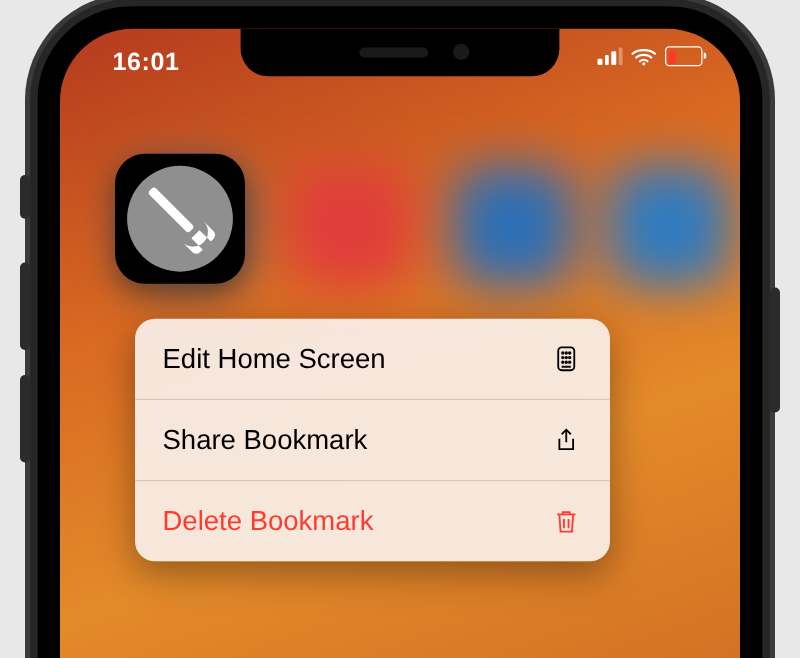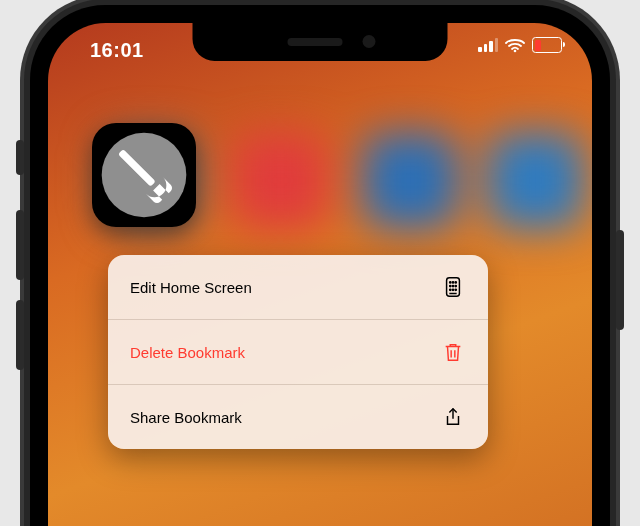--- a/index.html
+++ b/index.html
@@ -50,21 +50,21 @@
     background:#000;display:flex;align-items:center;justify-content:center;z-index:20;box-shadow:0 8px 22px rgba(0,0,0,0.4);
   }
   .app-icon svg{width:92px;height:92px;}
   
   .menu{
     position:absolute;left:60px;top:232px;width:380px;border-radius:16px;overflow:hidden;
     background:rgba(248,240,234,0.92);z-index:25;box-shadow:0 10px 30px rgba(0,0,0,0.35);
   }
   .menu-item{
     display:flex;align-items:center;justify-content:space-between;
-    padding:19px 22px 19px 22px;font-size:15px;color:#000;
+    padding:19px 22px 19px 22px;font-size:22px;color:#000;
     border-bottom:1px solid rgba(120,90,70,0.22);cursor:pointer;
   }
   .menu-item:last-child{border-bottom:none;}
   .menu-item.destructive{color:#ff3b30;}
   .menu-item.destructive svg{stroke:#ff3b30;}
   .menu-ico{flex:0 0 auto;width:26px;height:26px;display:flex;align-items:center;justify-content:center;}
   .menu-ico svg{stroke:#000;stroke-width:1.6;fill:none;}
 </style>
 </head>
 <body>
@@ -130,39 +130,39 @@
               <circle cx="12" cy="11" r="0.7" fill="#000"></circle>
               <circle cx="15" cy="11" r="0.7" fill="#000"></circle>
             <circle cx="9" cy="15" r="0.7" fill="#000"></circle>
               <circle cx="12" cy="15" r="0.7" fill="#000"></circle>
               <circle cx="15" cy="15" r="0.7" fill="#000"></circle>
             <line x1="8" y1="19" x2="16" y2="19"></line>
           </svg>
         </span>
       </div>
 
+      <div class="menu-item">
+        <span>Share Bookmark</span>
+        <span class="menu-ico">
+          <svg viewBox="0 0 24 24" width="22" height="26">
+            <path d="M12 3 L12 14"></path>
+            <path d="M8 7 L12 3 L16 7"></path>
+            <path d="M6 11 L6 20 L18 20 L18 11"></path>
+          </svg>
+        </span>
+      </div>
+
       <div class="menu-item destructive">
         <span>Delete Bookmark</span>
         <span class="menu-ico">
           <svg viewBox="0 0 24 24" width="22" height="24">
             <path d="M4 6 L20 6"></path>
             <path d="M9 6 L9 4 L15 4 L15 6"></path>
             <path d="M6 6 L7 21 L17 21 L18 6"></path>
             <path d="M10 10 L10 18"></path>
               <path d="M14 10 L14 18"></path>
           </svg>
         </span>
       </div>
 
-      <div class="menu-item">
-        <span>Share Bookmark</span>
-        <span class="menu-ico">
-          <svg viewBox="0 0 24 24" width="22" height="26">
-            <path d="M12 3 L12 14"></path>
-            <path d="M8 7 L12 3 L16 7"></path>
-            <path d="M6 11 L6 20 L18 20 L18 11"></path>
-          </svg>
-        </span>
-      </div>
-
     </div>
   </div>
 </div>
 
 </body></html>

